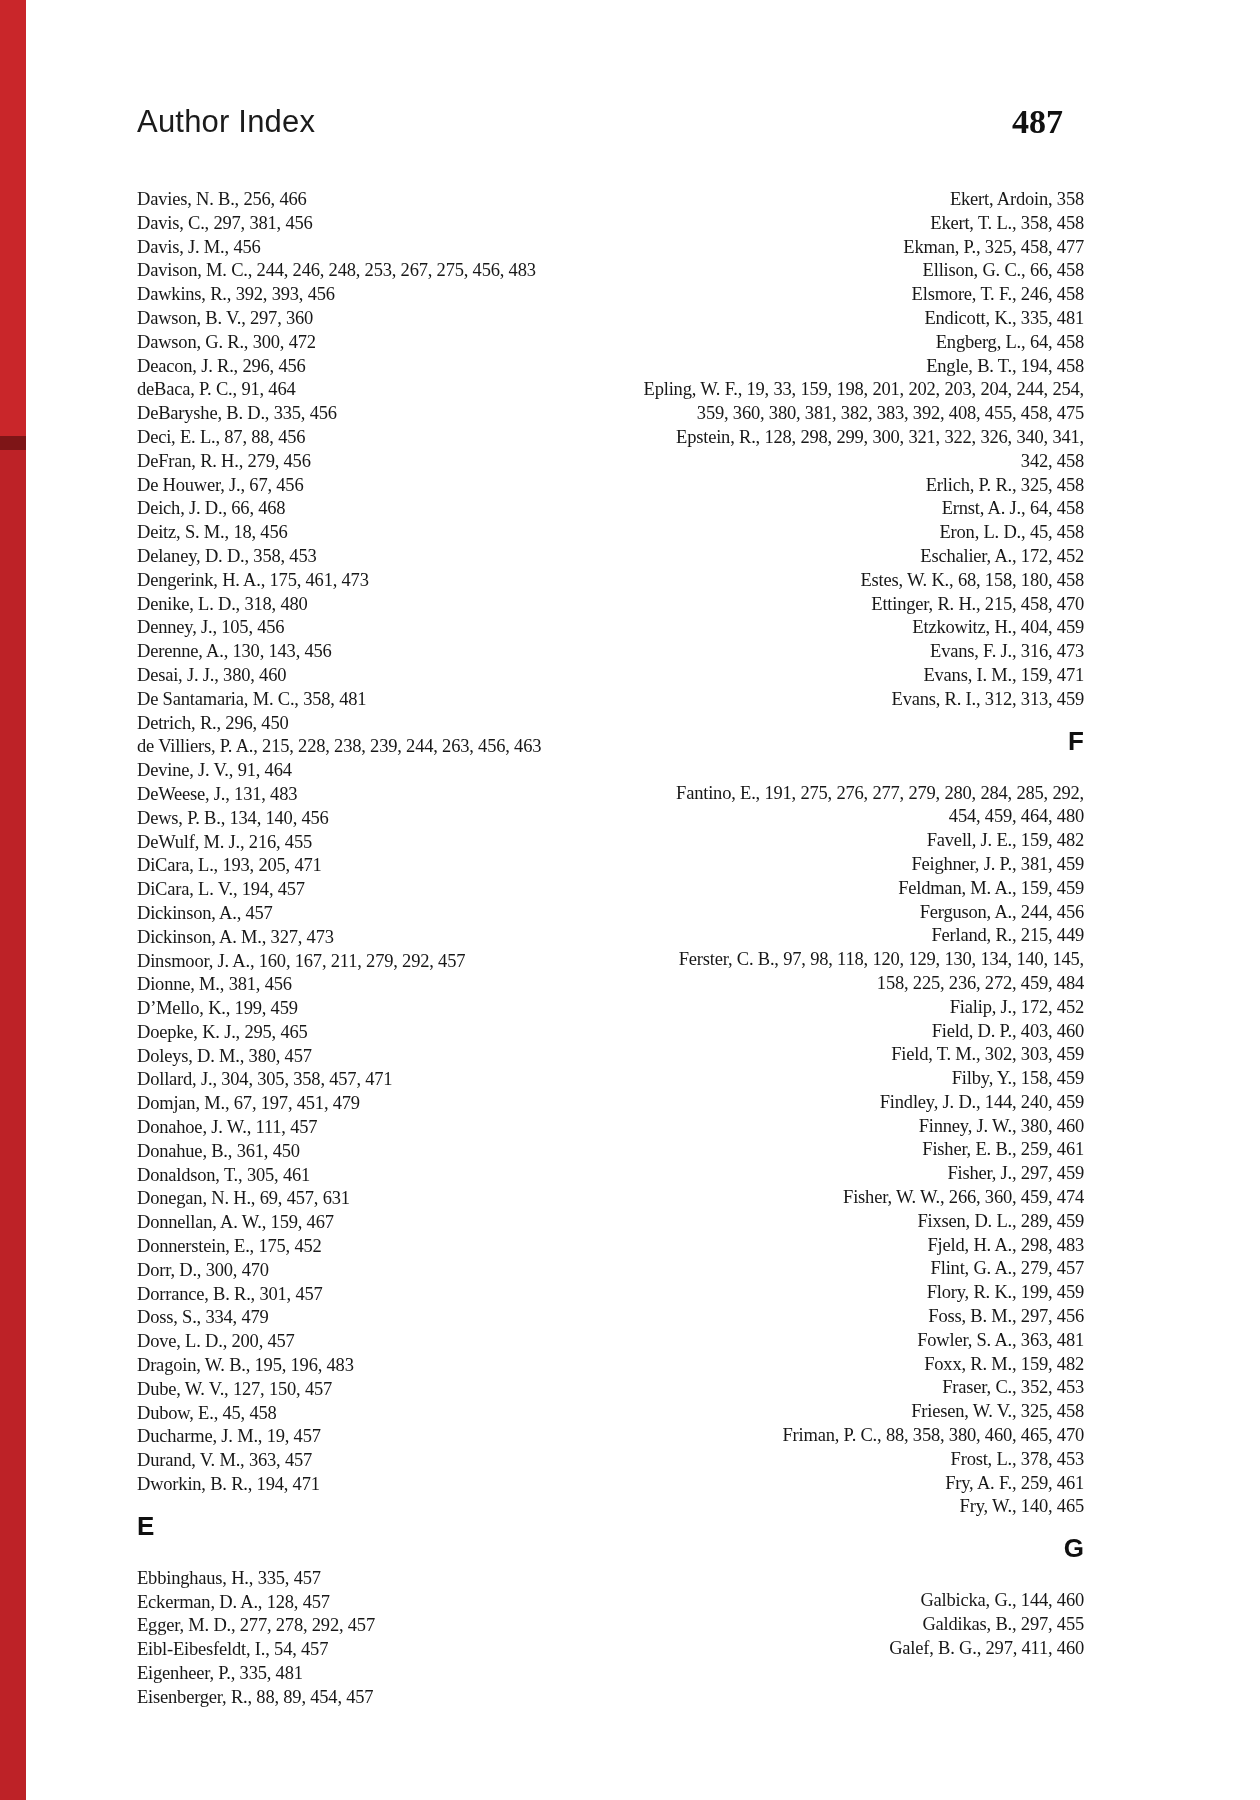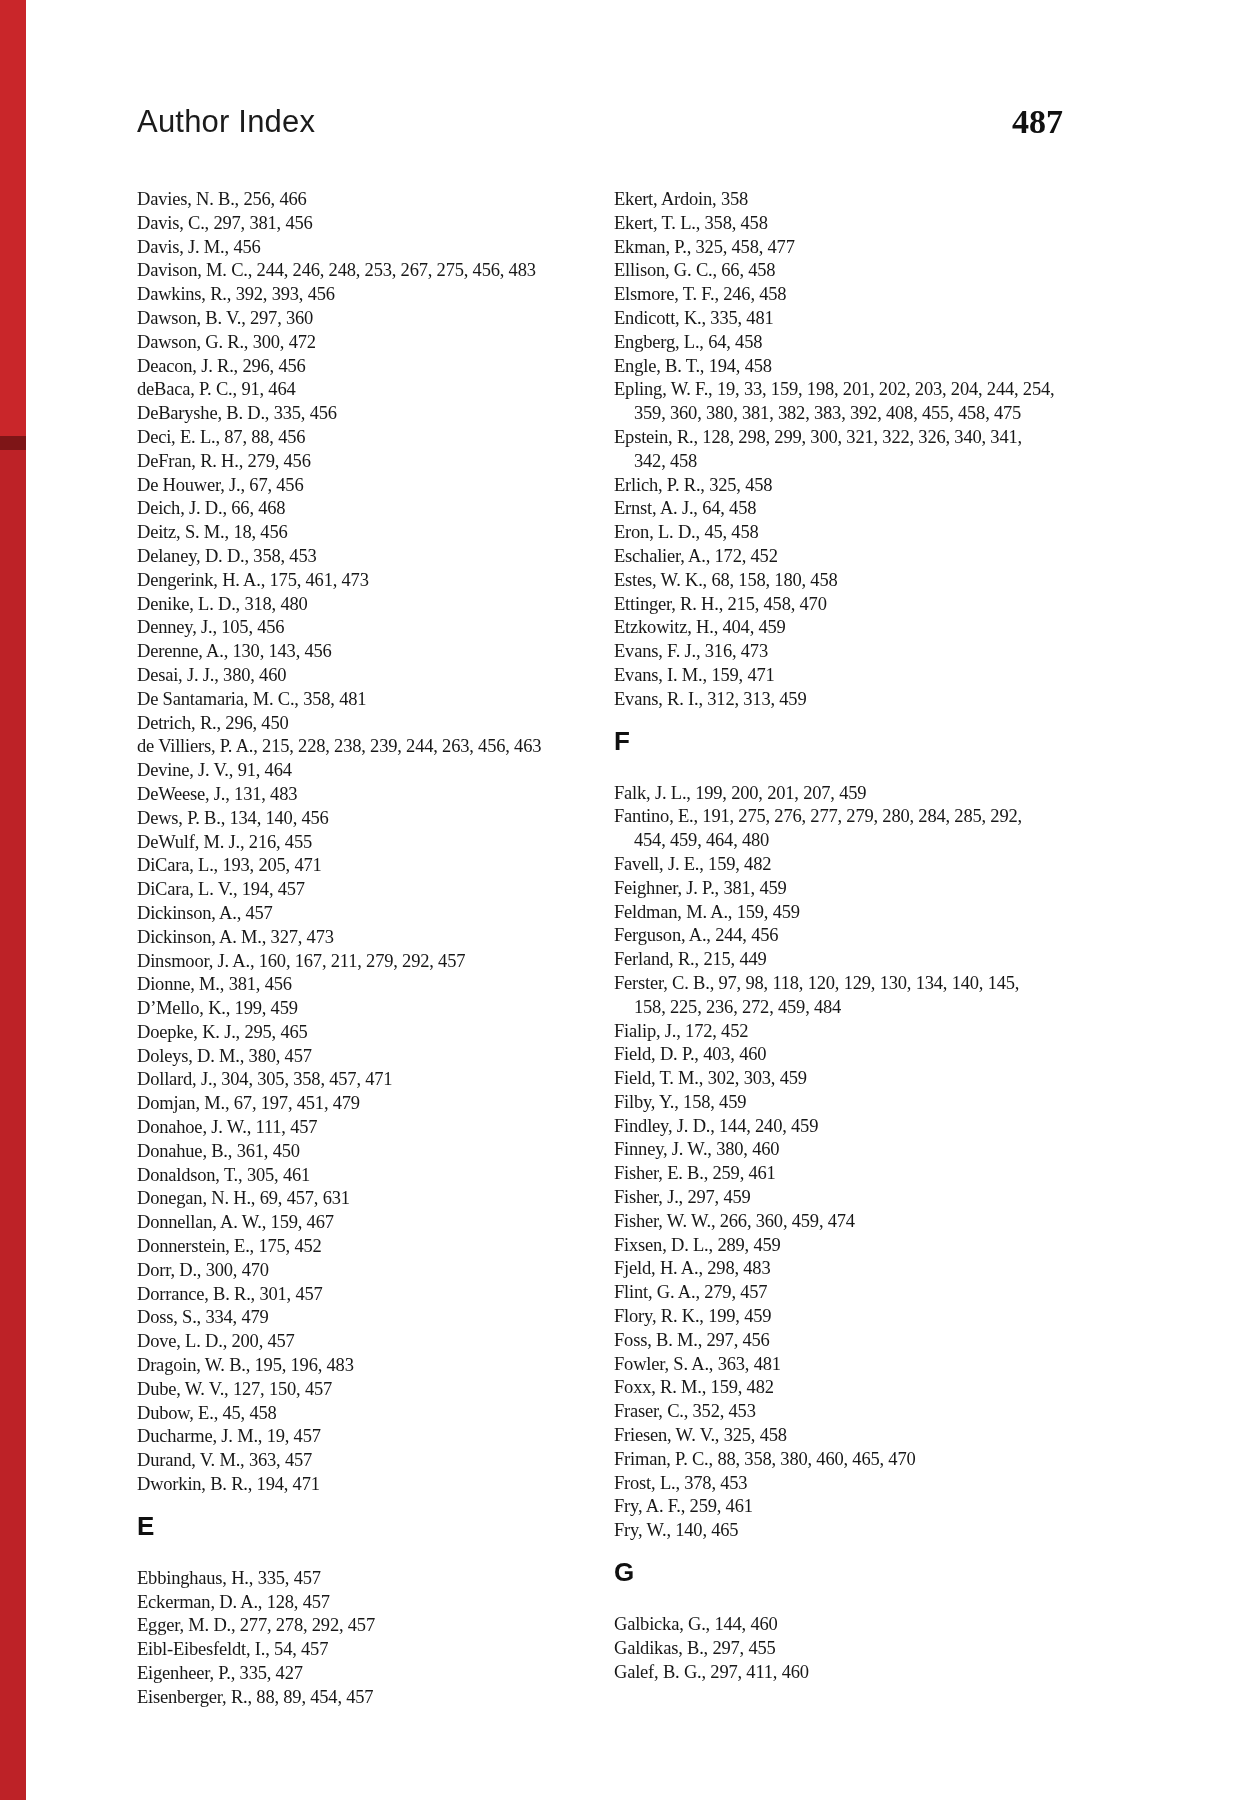--- a/index.html
+++ b/index.html
@@ -42,21 +42,21 @@
 
   
   .index-col {
     position: absolute; top: 168px;
     font-size: 18.5px; line-height: 23.8px;
     letter-spacing: -0.2px;
     white-space: nowrap;
     margin-top: 20px;
   }
   .col-left  { left: 137px; width: 470px; }
-  .col-right { left: 614px; width: 470px; }
+  .col-right { left: 614px; width: 470px; text-align: right; }
 
   .index-col .entry { height: 23.8px; }
   .index-col .cont  { height: 23.8px; padding-left: 20px; }
   .index-col .heading {
     font-family: "Liberation Sans", sans-serif;
     font-weight: bold;
     font-size: 26px; line-height: 30px;
     letter-spacing: 0;
     margin-top: 14px; margin-bottom: 26px;
     color: #101010;
@@ -130,21 +130,21 @@
     <div class="entry">Dube, W. V., 127, 150, 457</div>
     <div class="entry">Dubow, E., 45, 458</div>
     <div class="entry">Ducharme, J. M., 19, 457</div>
     <div class="entry">Durand, V. M., 363, 457</div>
     <div class="entry">Dworkin, B. R., 194, 471</div>
     <div class="heading">E</div>
     <div class="entry">Ebbinghaus, H., 335, 457</div>
     <div class="entry">Eckerman, D. A., 128, 457</div>
     <div class="entry">Egger, M. D., 277, 278, 292, 457</div>
     <div class="entry">Eibl-Eibesfeldt, I., 54, 457</div>
-    <div class="entry">Eigenheer, P., 335, 427</div>
+    <div class="entry">Eigenheer, P., 335, 481</div>
     <div class="entry">Eisenberger, R., 88, 89, 454, 457</div>
   </div>
 <div class="index-col col-right">
     <div class="entry">Ekert, Ardoin, 358</div>
     <div class="entry">Ekert, T. L., 358, 458</div>
     <div class="entry">Ekman, P., 325, 458, 477</div>
     <div class="entry">Ellison, G. C., 66, 458</div>
     <div class="entry">Elsmore, T. F., 246, 458</div>
     <div class="entry">Endicott, K., 335, 481</div>
     <div class="entry">Engberg, L., 64, 458</div>
@@ -157,21 +157,20 @@
     <div class="entry">Ernst, A. J., 64, 458</div>
     <div class="entry">Eron, L. D., 45, 458</div>
     <div class="entry">Eschalier, A., 172, 452</div>
     <div class="entry">Estes, W. K., 68, 158, 180, 458</div>
     <div class="entry">Ettinger, R. H., 215, 458, 470</div>
     <div class="entry">Etzkowitz, H., 404, 459</div>
     <div class="entry">Evans, F. J., 316, 473</div>
     <div class="entry">Evans, I. M., 159, 471</div>
     <div class="entry">Evans, R. I., 312, 313, 459</div>
     <div class="heading">F</div>
-    <div class="entry">Falk, J. L., 199, 200, 201, 207, 459</div>
     <div class="entry">Fantino, E., 191, 275, 276, 277, 279, 280, 284, 285, 292,</div>
     <div class="cont">454, 459, 464, 480</div>
     <div class="entry">Favell, J. E., 159, 482</div>
     <div class="entry">Feighner, J. P., 381, 459</div>
     <div class="entry">Feldman, M. A., 159, 459</div>
     <div class="entry">Ferguson, A., 244, 456</div>
     <div class="entry">Ferland, R., 215, 449</div>
     <div class="entry">Ferster, C. B., 97, 98, 118, 120, 129, 130, 134, 140, 145,</div>
     <div class="cont">158, 225, 236, 272, 459, 484</div>
     <div class="entry">Fialip, J., 172, 452</div>

